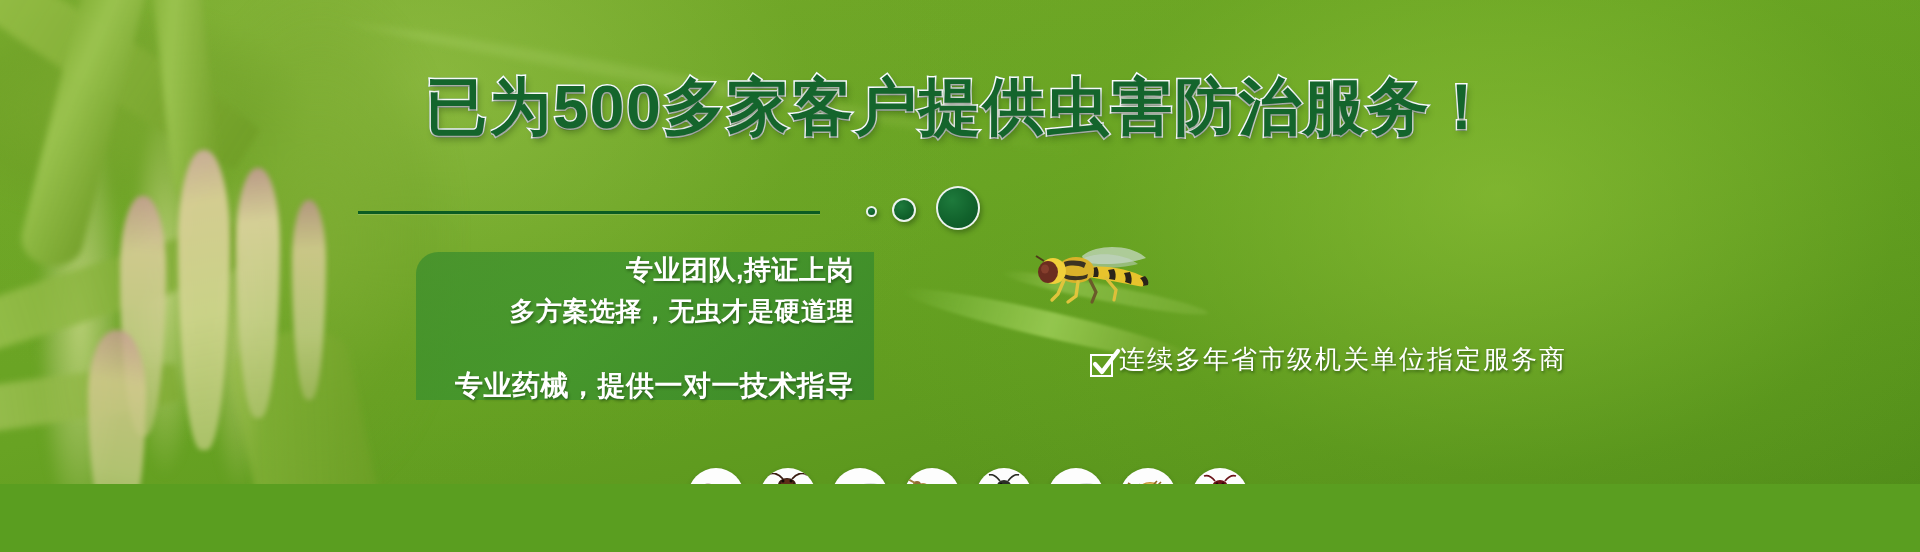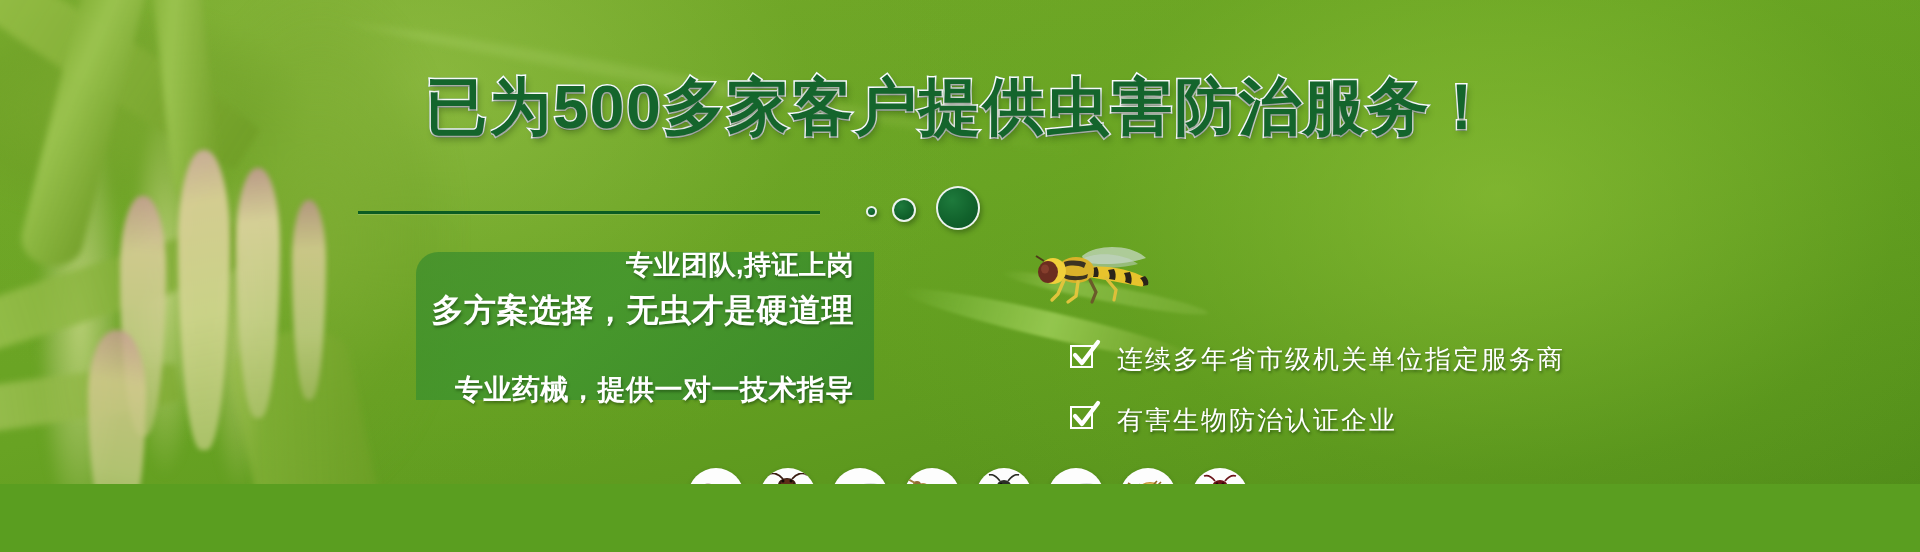--- a/index.html
+++ b/index.html
@@ -128,29 +128,29 @@
     border-radius:22px 0 0 0;
     padding:14px 20px 10px 0;
     display:flex; flex-direction:column; justify-content:center; align-items:flex-end;
     gap:6px;
   }
   .slogan {
     color:#ffffff; font-weight:bold; white-space:nowrap;
     text-shadow:1px 2px 3px rgba(10,40,5,0.45);
   }
   #slogan-1 { font-size:27px; letter-spacing:0.5px; }
-  #slogan-2 { font-size:32px; letter-spacing:0.5px; }
+  #slogan-2 { font-size:26px; letter-spacing:0.5px; }
   #slogan-3 { font-size:28px; letter-spacing:0.5px;margin-top:32px; }
 
   
   #checklist {
     position:absolute; left:1070px; top:342px; width:560px;
     display:flex; flex-direction:column; gap:26px;
   }
-  .check-row { display:flex; align-items:flex-start; gap:21px; }
+  .check-row { display:flex; align-items:flex-end; gap:3px;margin-left:20px; }
   .check-box { width:26px; height:26px; position:relative; flex:0 0 auto; }
   .check-box .sq {
     position:absolute; left:0; top:3px; width:23px; height:23px;
     border:2px solid #ffffff; box-sizing:border-box;
   }
   .check-box .tick {
     position:absolute; left:1px; top:-3px; width:30px; height:30px;
   }
   .check-text {
     color:#ffffff; font-size:26px; font-weight:normal; letter-spacing:2px;
@@ -245,29 +245,20 @@
 
   <div id="checklist">
     <div class="check-row">
       <span class="check-box">
         <span class="sq"></span>
         <svg class="tick" viewBox="0 0 30 30">
             <path d="M4 16 L11 24 L27 3" stroke="#ffffff" stroke-width="4.2" fill="none" stroke-linecap="round" stroke-linejoin="round"></path>
           </svg>
       </span>
       <span class="check-text">连续多年省市级机关单位指定服务商</span>
-    </div>
-    <div class="check-row">
-      <span class="check-box">
-        <span class="sq"></span>
-        <svg class="tick" viewBox="0 0 30 30">
-            <path d="M4 16 L11 24 L27 3" stroke="#ffffff" stroke-width="4.2" fill="none" stroke-linecap="round" stroke-linejoin="round"></path>
-          </svg>
-      </span>
-      <span class="check-text">有害生物防治认证企业</span>
     </div>
   </div>
 
   <div id="pest-row">
 
     <span class="pest">
       <svg width="48" height="40" viewBox="0 0 48 40">
         <ellipse cx="26" cy="22" rx="15" ry="12" fill="#a9a5a1"></ellipse>
         <ellipse cx="26" cy="18" rx="13" ry="9" fill="#c3bfbb"></ellipse>
         <circle cx="11" cy="20" r="8" fill="#b7b3af"></circle>

